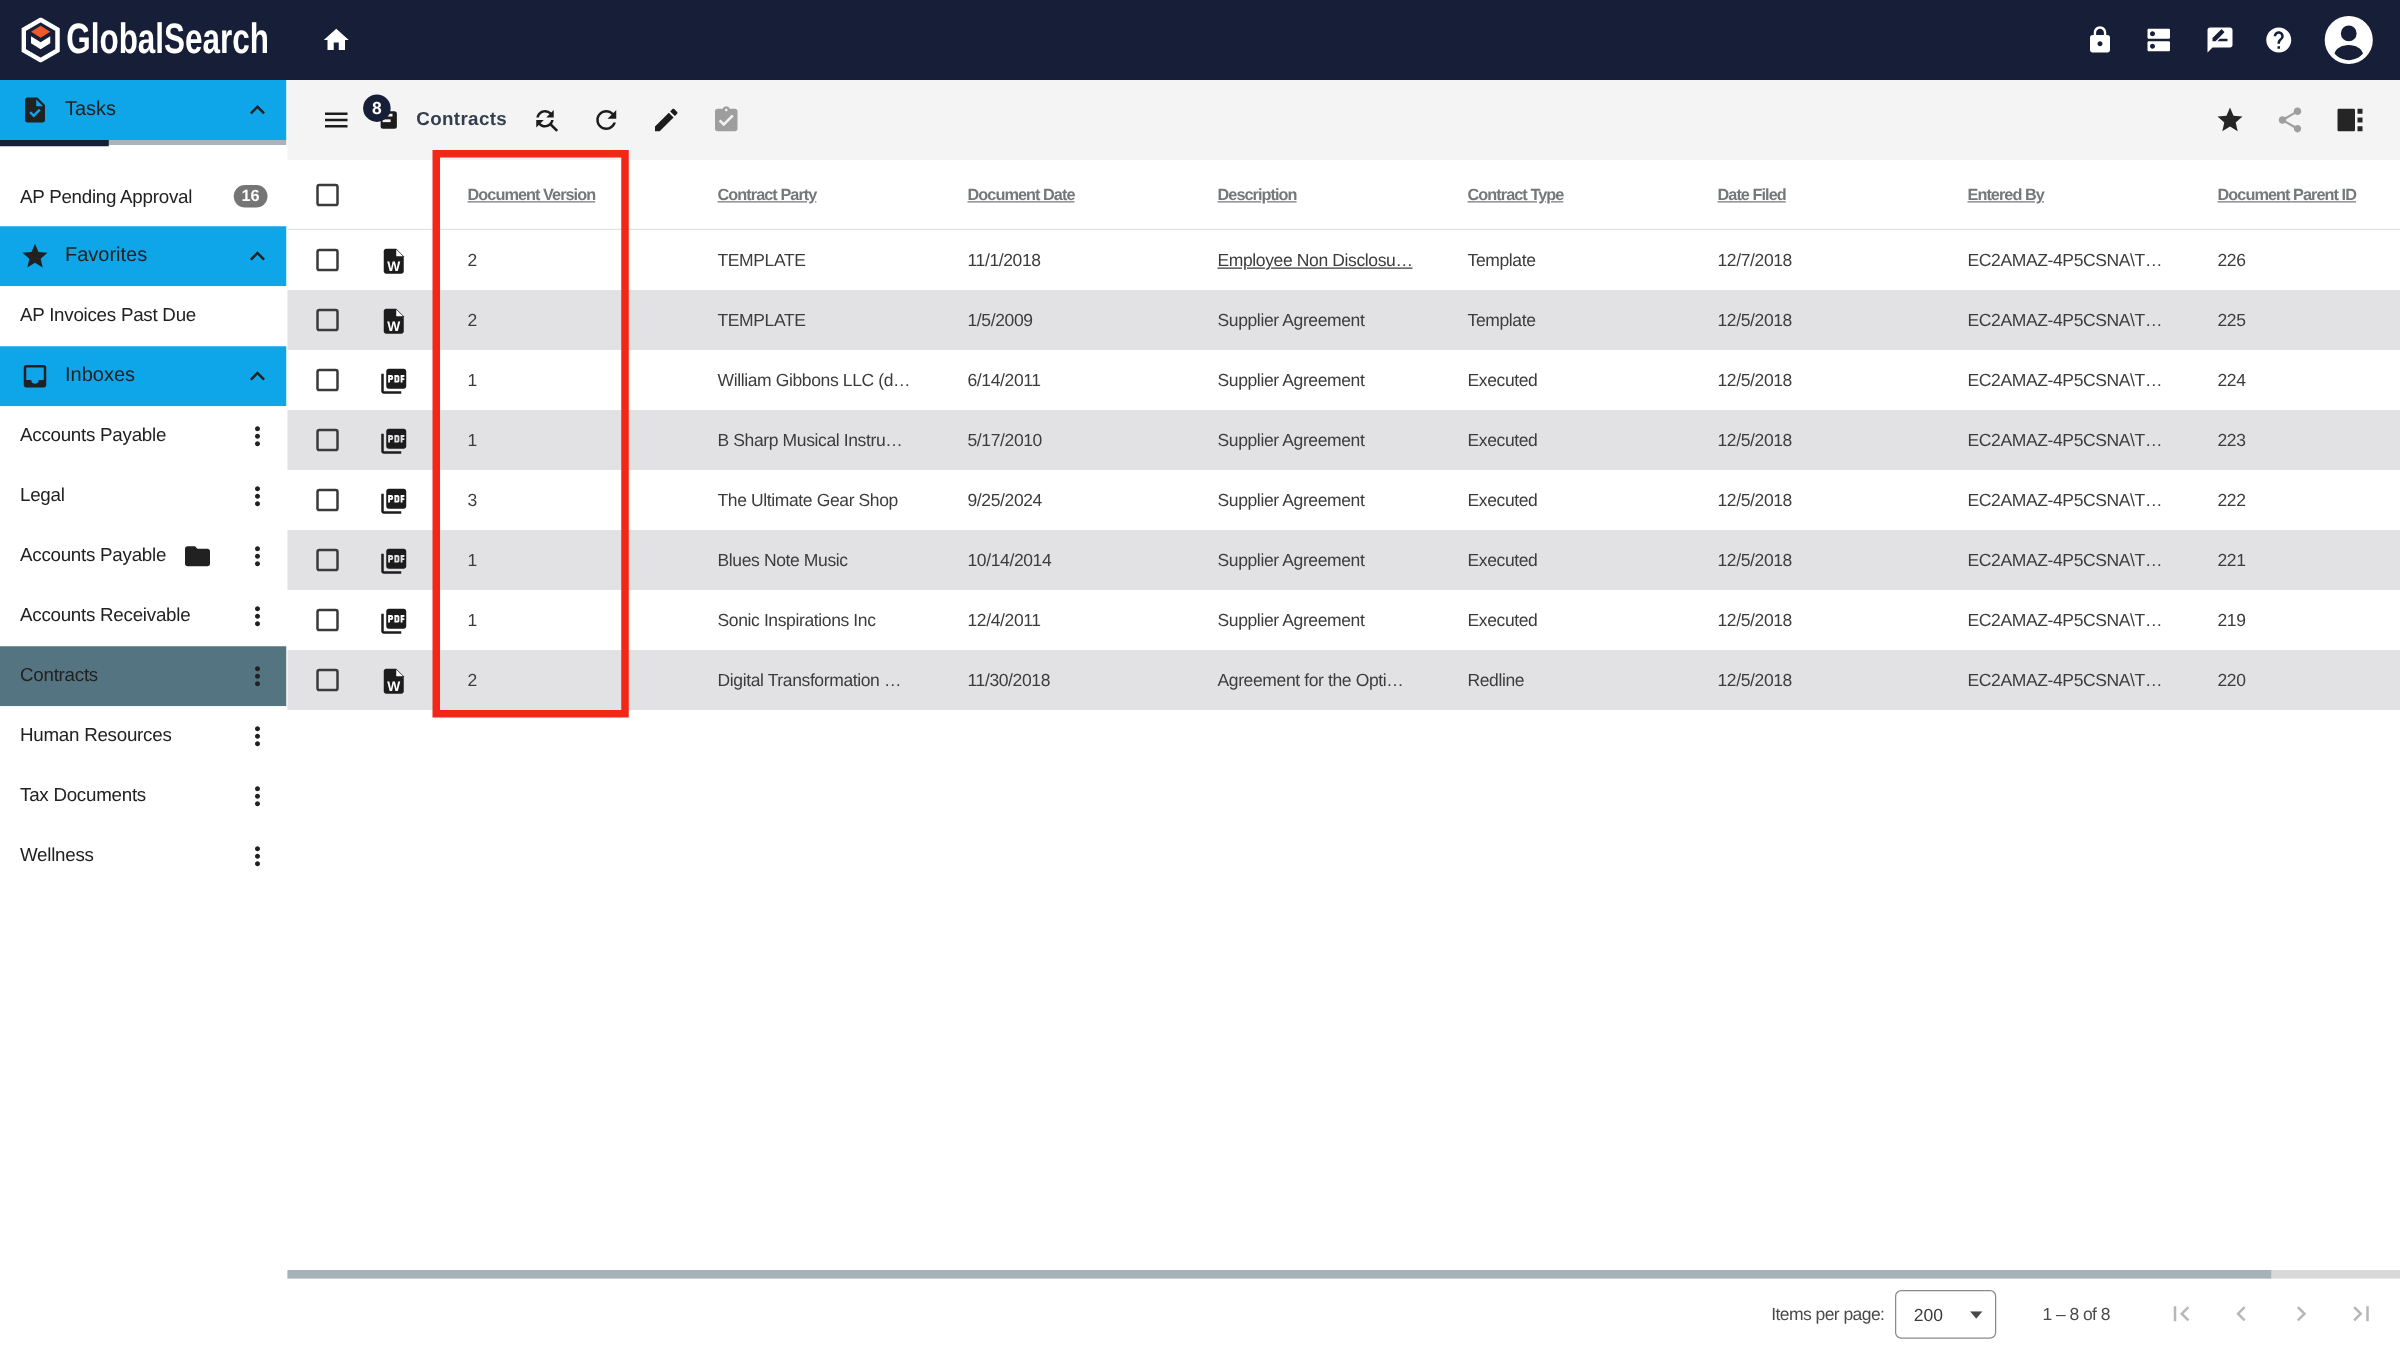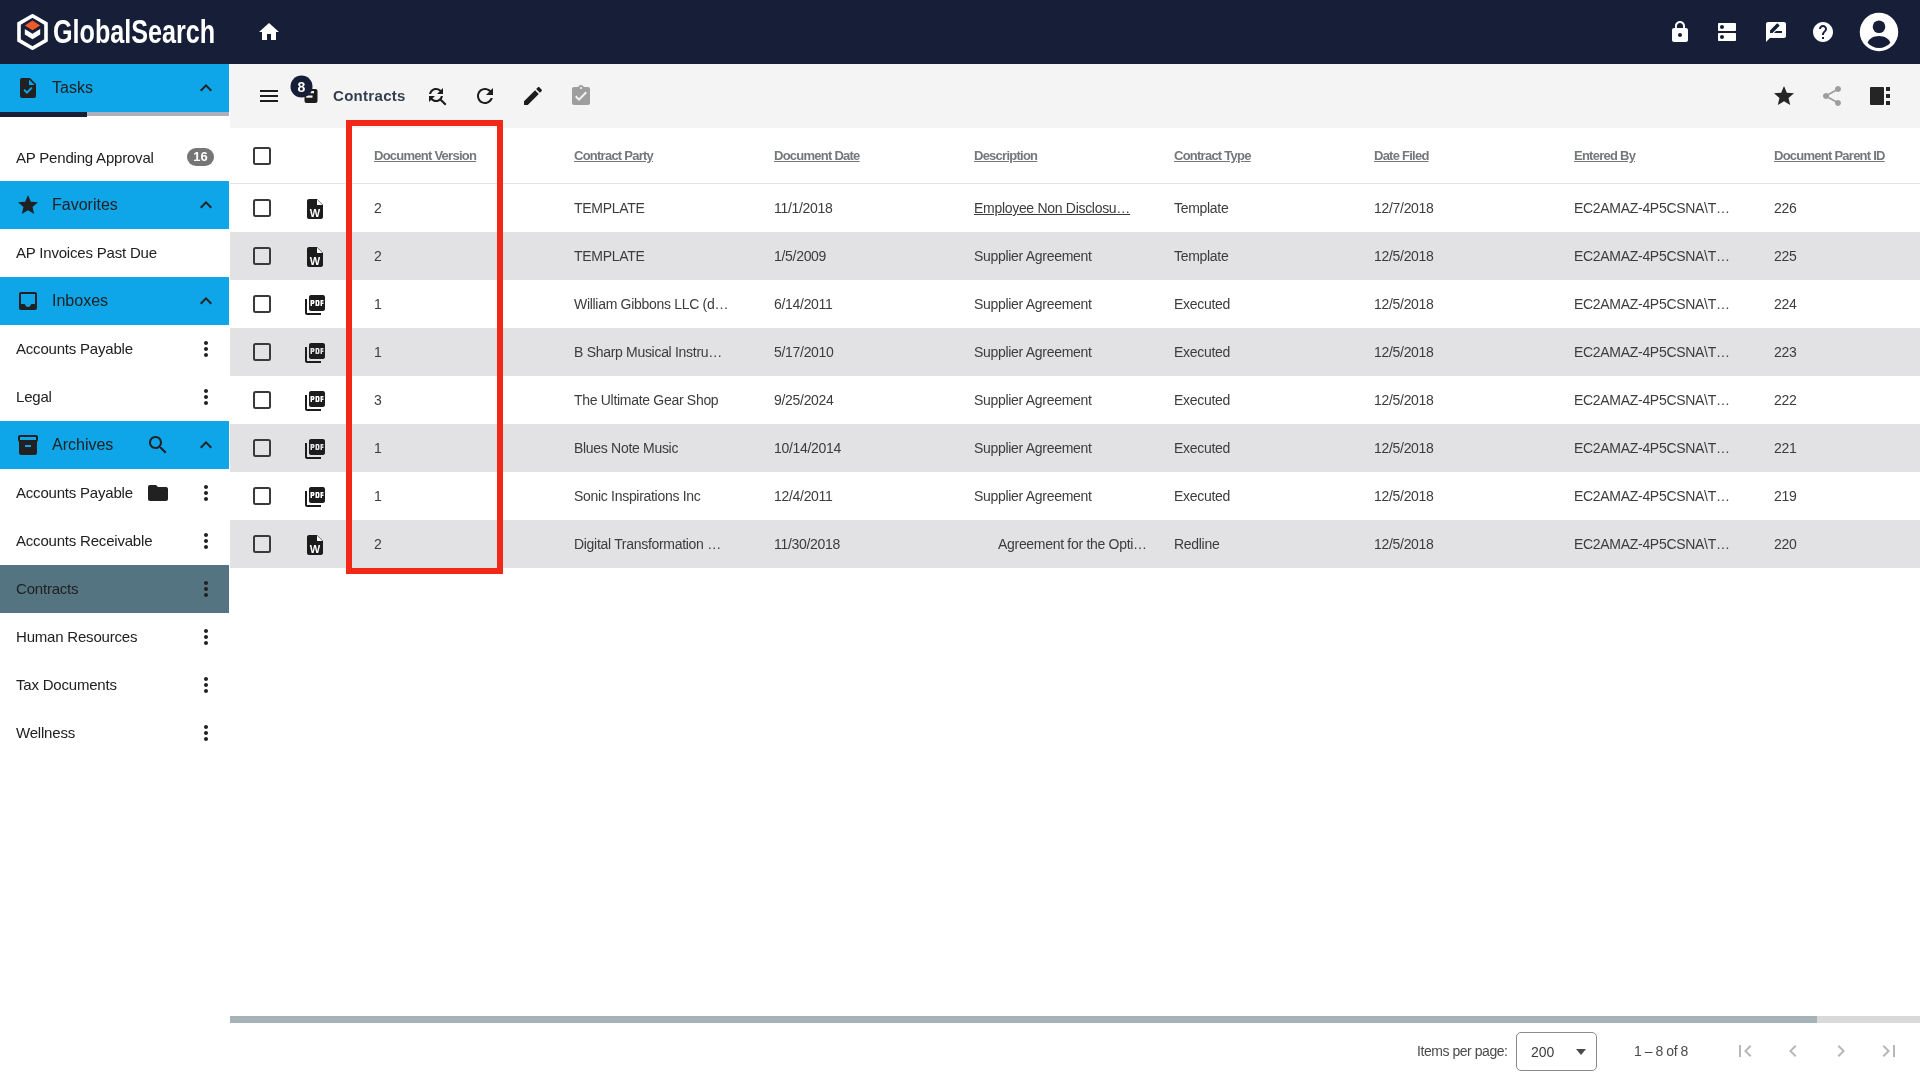--- a/index.html
+++ b/index.html
@@ -122,32 +122,20 @@
   <div class="side-item">
       <span class="lbl">Accounts Payable</span>
     <svg class="icon24 kebab" style="left:194px;top:12px;" viewBox="0 0 24 24">
         <path fill="#212121" d="M12 8c1.1 0 2-.9 2-2s-.9-2-2-2-2 .9-2 2 .9 2 2 2zm0 2c-1.1 0-2 .9-2 2s.9 2 2 2 2-.9 2-2-.9-2-2-2zm0 6c-1.1 0-2 .9-2 2s.9 2 2 2 2-.9 2-2-.9-2-2-2z"></path>
       </svg>
   </div>
   <div class="side-item">
       <span class="lbl">Legal</span>
     <svg class="icon24 kebab" style="left:194px;top:12px;" viewBox="0 0 24 24">
         <path fill="#212121" d="M12 8c1.1 0 2-.9 2-2s-.9-2-2-2-2 .9-2 2 .9 2 2 2zm0 2c-1.1 0-2 .9-2 2s.9 2 2 2 2-.9 2-2-.9-2-2-2zm0 6c-1.1 0-2 .9-2 2s.9 2 2 2 2-.9 2-2-.9-2-2-2z"></path>
-      </svg>
-  </div>
-  <div class="sec-head">
-    <svg class="icon24" style="left:16px;top:12px;" viewBox="0 0 24 24">
-        <path fill="#212121" d="M20 2H4c-1 0-2 .9-2 2v3.01c0 .72.43 1.34 1 1.69V20c0 1.1 1.1 2 2 2h14c.9 0 2-.9 2-2V8.7c.57-.35 1-.97 1-1.69V4c0-1.1-1-2-2-2zm-5 12H9v-2h6v2zm5-7H4V4h16v3z"></path>
-      </svg>
-    <span class="lbl">Archives</span>
-    <svg class="icon24" style="left:146px;top:12px;" viewBox="0 0 24 24">
-        <path fill="#212121" d="M15.5 14h-.79l-.28-.27C15.41 12.59 16 11.11 16 9.5 16 5.91 13.09 3 9.5 3S3 5.91 3 9.5 5.91 16 9.5 16c1.61 0 3.09-.59 4.23-1.57l.27.28v.79l5 4.99L20.49 19l-4.99-5zm-6 0C7.01 14 5 11.99 5 9.5S7.01 5 9.5 5 14 7.01 14 9.5 11.99 14 9.5 14z"></path>
-      </svg>
-    <svg class="icon24" style="left:194px;top:12px;" viewBox="0 0 24 24">
-        <path fill="#212121" d="M12 8l-6 6 1.41 1.41L12 10.83l4.59 4.58L18 14z"></path>
       </svg>
   </div>
   <div class="side-item">
       <span class="lbl">Accounts Payable</span>
     <svg class="icon24" style="left:146px;top:12px;" viewBox="0 0 24 24">
         <path fill="#212121" d="M10 4H4c-1.1 0-1.99.9-1.99 2L2 18c0 1.1.9 2 2 2h16c1.1 0 2-.9 2-2V8c0-1.1-.9-2-2-2h-8l-2-2z"></path>
       </svg>
     <svg class="icon24 kebab" style="left:194px;top:12px;" viewBox="0 0 24 24">
         <path fill="#212121" d="M12 8c1.1 0 2-.9 2-2s-.9-2-2-2-2 .9-2 2 .9 2 2 2zm0 2c-1.1 0-2 .9-2 2s.9 2 2 2 2-.9 2-2-.9-2-2-2zm0 6c-1.1 0-2 .9-2 2s.9 2 2 2 2-.9 2-2-.9-2-2-2z"></path>
       </svg>
@@ -347,21 +335,21 @@
     <div class="trow odd" style="top:392px;">
       <div class="cbx" style="top:15px;"></div>
       <svg style="position:absolute;left:73px;top:13px;width:24px;height:24px;" viewBox="0 0 24 24">
         <path fill="#1c1c1c" d="M14 2H6c-1.1 0-2 .9-2 2v16c0 1.1.9 2 2 2h12c1.1 0 2-.9 2-2V8l-6-6z"></path>
         <path fill="#fff" d="M14 2.6 L19.4 8 H14 Z"></path>
         <text x="12" y="19.5" font-size="11" font-weight="bold" fill="#fff" text-anchor="middle" font-family="Liberation Sans">W</text>
       </svg>
       <div class="tcell" style="left:144px;">2</div>
       <div class="tcell" style="left:344px;">Digital Transformation …</div>
       <div class="tcell" style="left:544px;">11/30/2018</div>
-      <div class="tcell" style="left:744px;margin-left:24px;">Agreement for the Opti…</div>
+      <div class="tcell" style="left:744px;">Agreement for the Opti…</div>
       <div class="tcell" style="left:944px;">Redline</div>
       <div class="tcell" style="left:1144px;">12/5/2018</div>
       <div class="tcell" style="left:1344px;">EC2AMAZ-4P5CSNA\T…</div>
       <div class="tcell" style="left:1544px;">220</div>
     </div>
   </div>
 <div id="hscroll">
     <div class="thumb"></div>
   </div>
 <div id="paginator">

